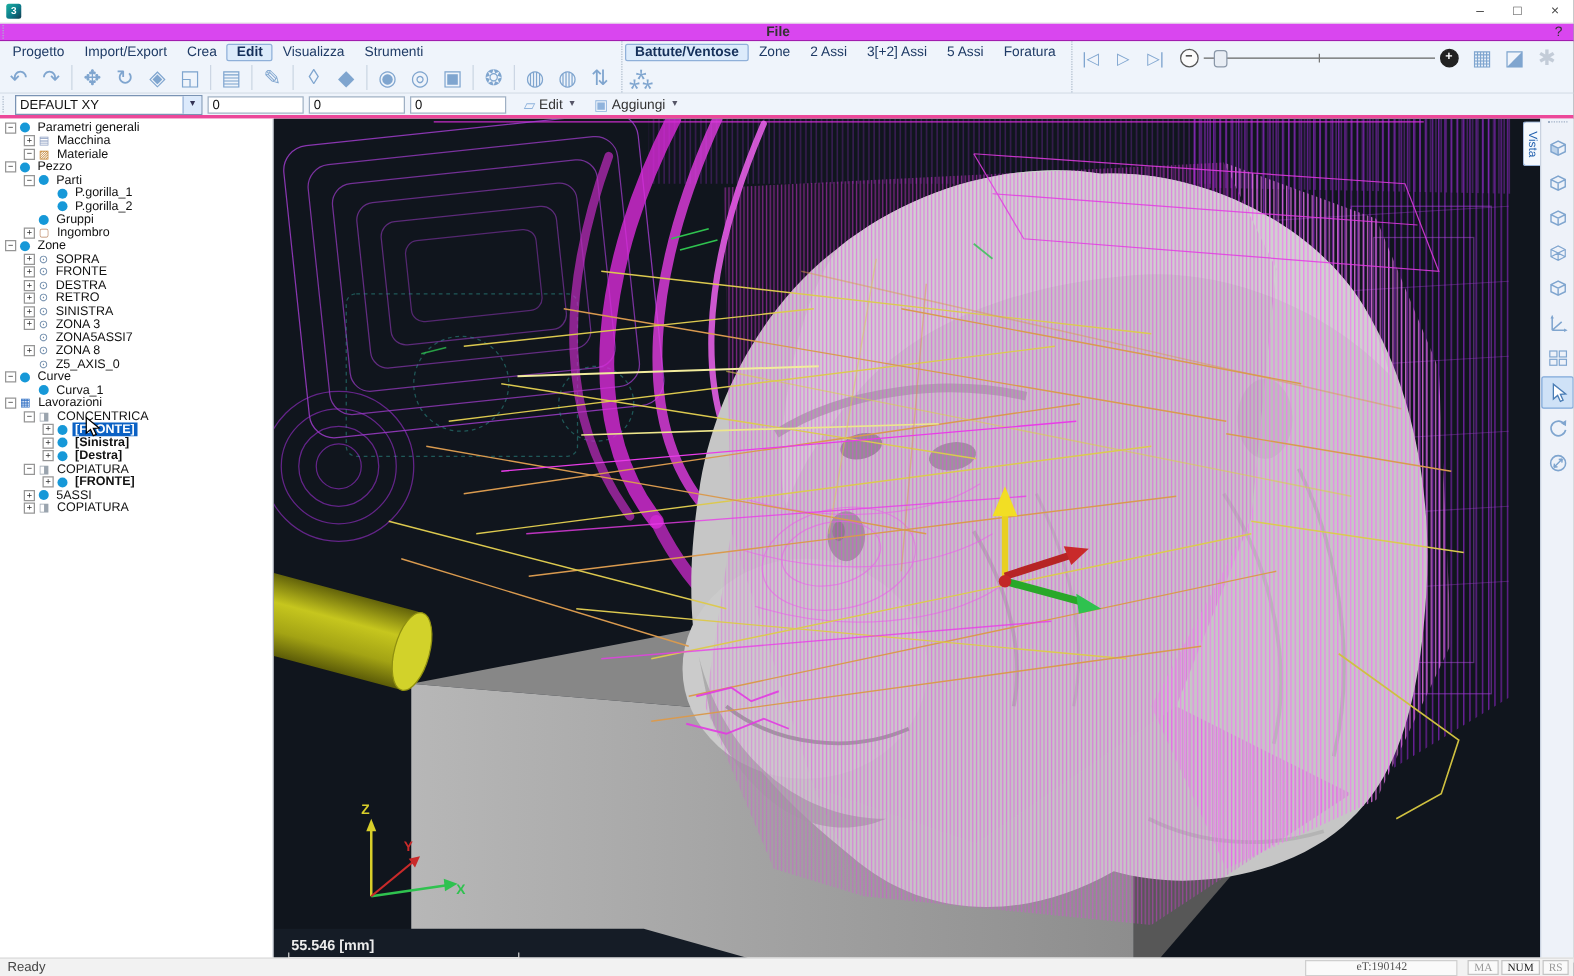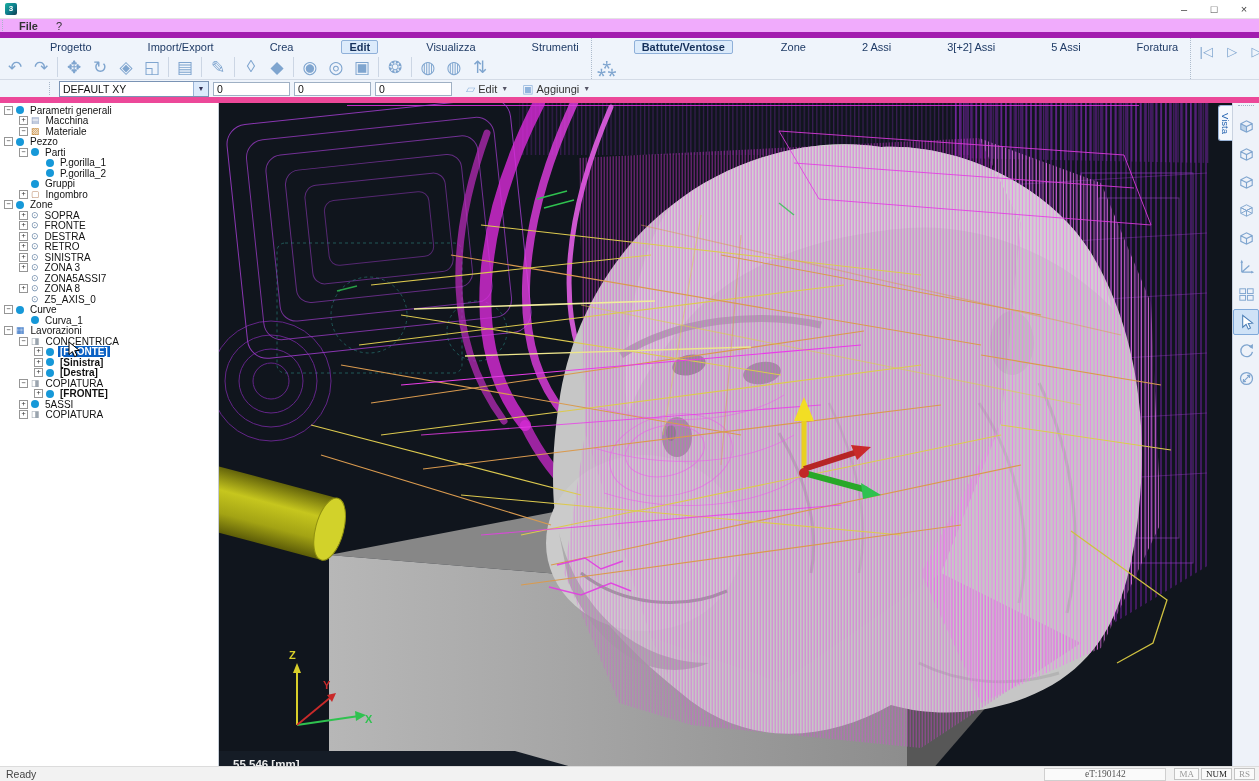--- a/index.html
+++ b/index.html
@@ -7,48 +7,48 @@
        font-family:"Liberation Sans",sans-serif;-webkit-font-smoothing:antialiased;}
   
   .titlebar{height:18px;background:#ffffff;border-bottom:1px solid #e3e3e3;display:flex;align-items:center;}
   .appicon{width:12px;height:12px;margin:0 6px 0 5px;border-radius:2px;
            background:linear-gradient(135deg,#1ab0a0 0%,#0d7a8a 55%,#123b4e 100%);
            color:#fff;font:bold 8px/12px "Liberation Sans",sans-serif;text-align:center;}
   .title{font-size:11px;color:#222;}
   .winctrls{margin-left:auto;display:flex;}
   .winctrls span{width:30px;text-align:center;font-size:11px;color:#444;cursor:default;line-height:18px;}
   
-  .menubar{height:13px;background:#f0abfc;display:flex;align-items:center;border-bottom:6px solid #a21caf;}
+  .menubar{height:13px;background:#d946ef;display:flex;align-items:center;border-bottom:1px solid #a21caf;justify-content:space-between;}
   .menubar .mitem{font-size:11px;color:#333;padding:0 9px;font-weight:bold;}
   .menubar .mitem.q{font-weight:normal;}
   .grip{width:4px;height:80%;border-left:1px dotted #a9b7c9;margin:0 3px 0 2px;}
   
   .toolbar{height:41px;background:#eff4fb;border-bottom:1px solid #d4dbe6;display:flex;}
   .tgroup{display:flex;flex-direction:column;padding:1px 4px 0 2px;border-left:1px dotted #aebccd;}
   .tgroup:first-child{border-left:none;}
   .trow{display:flex;align-items:center;}
   .trow.tabs{height:16px;}
-  .tab{font-size:11px;color:#1f3b66;padding:0 7px;border:1px solid transparent;white-space:nowrap;cursor:default;margin-left:40px;}
+  .tab{font-size:11px;color:#1f3b66;padding:0 7px;border:1px solid transparent;white-space:nowrap;cursor:default;}
   .tab.active{background:#dcebfb;border:1px solid #8fb0d9;border-radius:2px;font-weight:bold;color:#15305a;}
   .trow.icons{height:24px;}
   .tbi{width:26px;height:23px;display:flex;align-items:center;justify-content:center;
        font-size:17px;color:#7fa5cf;cursor:default;}
   .tbi.small{font-size:13px;}
   .tbi.dis{color:#c3ccd8;}
   .tbsep{width:0;height:20px;border-left:1px solid #ccd6e4;margin:0 3px;}
   
   .slider{display:flex;align-items:center;margin:0 6px;}
   .sbtn{width:13px;height:13px;border:1px solid #555;border-radius:50%;font:bold 10px/11px "Liberation Sans",sans-serif;
         text-align:center;color:#333;background:#fbfbfb;}
   .sbtn.plus{background:#222;color:#fff;border-color:#222;}
   .strack{width:185px;height:1px;background:#666;margin:0 4px;position:relative;}
   .sthumb{position:absolute;left:8px;top:-6px;width:9px;height:12px;background:#e8edf4;border:1px solid #8a97a8;border-radius:3px;}
   .stick{position:absolute;left:50%;top:-3px;width:1px;height:7px;background:#777;}
   
-  .wcsbar{height:17px;background:#eff4fb;border-bottom:6px solid #ec4899;display:flex;align-items:center;padding-left:47px;}
+  .wcsbar{height:17px;background:#eff4fb;border-bottom:3px solid #ec4899;display:flex;align-items:center;}
   .combo{width:148px;height:14px;background:#fff;border:1px solid #7a93b4;display:flex;align-items:center;margin-left:2px;}
   .combo .cval{flex:1;font-size:10.5px;color:#111;padding-left:3px;}
   .combo .caret{width:14px;height:100%;background:#dceafc;border-left:1px solid #9ab4d8;font-size:7px;color:#335;
                 display:flex;align-items:center;justify-content:center;}
   .numfield{width:72px;height:12px;background:#fff;border:1px solid #9fb0c4;font:10.5px "Liberation Sans",sans-serif;
             color:#111;padding:0 0 0 3px;margin-left:4px;}
   .wbtn{display:flex;align-items:center;font-size:11px;color:#333;margin-left:14px;cursor:default;}
   .wbtn .bicon{color:#8fb3dc;font-size:12px;margin-right:3px;}
   .wbtn .bcaret{font-size:7px;color:#556;margin-left:4px;}
   

